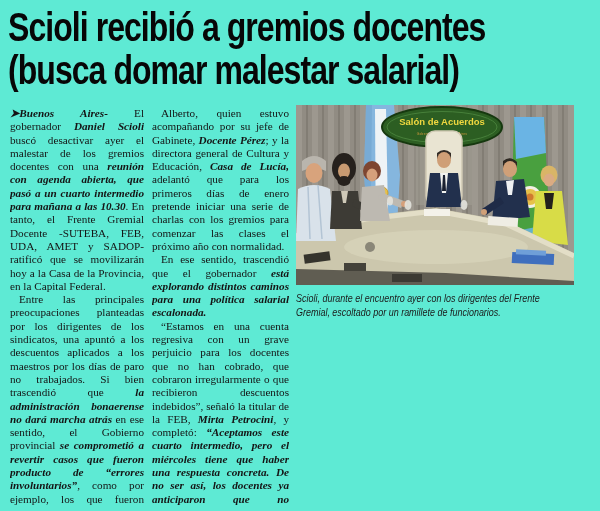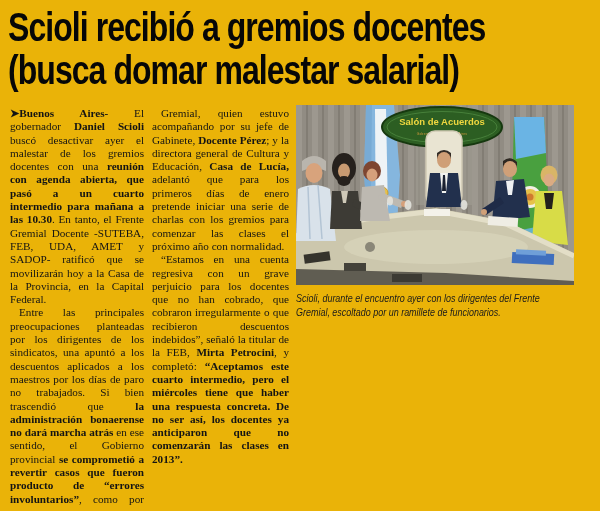--- a/index.html
+++ b/index.html
@@ -1,28 +1,28 @@
 <!DOCTYPE html>
 <html lang="es"><head>
 <meta charset="utf-8">
 <style>
   html,body{margin:0;padding:0;background:#ffffff;}
-  .page{position:relative;width:600px;height:511px;background:#eab308;overflow:hidden;
+  .page{position:relative;width:600px;height:511px;background:#5eead4;overflow:hidden;
         font-family:"Liberation Serif",serif;color:#141414;}
   .headline{position:absolute;left:8px;top:6px;margin:0;
             font-family:"Liberation Sans",sans-serif;font-weight:bold;color:#070707;}
   .hl-line{font-size:41px;line-height:43px;letter-spacing:-1.2px;white-space:nowrap;
            transform:scaleX(0.78);transform-origin:0 0;}
   .col{position:absolute;top:107px;font-size:11.2px;line-height:13.3px;text-align:justify;
        height:399px;overflow:hidden;hyphens:auto;-webkit-hyphens:auto;}
   .col1{left:10px;width:134px;}
   .col2{left:152px;width:137px;}
   .para{margin:0;text-indent:9px;}
   .col1 .para:first-child{text-indent:0;}
-  .para b{font-weight:bold;}
+  .para b{font-weight:bold;font-style:italic;}
   .photo-wrap{position:absolute;left:296px;top:105px;width:278px;margin:0;}
   .photo-svg{display:block;width:278px;height:180px;}
   .caption{margin-top:7px;width:342px;transform:scaleX(0.815);transform-origin:0 0;
            font-family:"Liberation Sans",sans-serif;font-style:italic;
            font-size:11px;line-height:13.5px;color:#1b1b1b;}
 </style>
 </head>
 <body>
 
 <div class="page">
@@ -30,21 +30,22 @@
   <h1 class="headline">
     <div class="hl-line">Scioli recibió a gremios docentes</div>
     <div class="hl-line">(busca domar malestar salarial)</div>
   </h1>
 
   <div class="col col1" lang="es">
       <p class="para"><b>➤Buenos Aires-</b><span> El gobernador </span><b>Daniel Scioli</b><span> buscó desactivar ayer el malestar de los gremios docentes con una </span><b>reunión con agenda abierta, que pasó a un cuarto intermedio para mañana a las 10.30</b><span>. En tanto, el Frente Gremial Docente -SUTEBA, FEB, UDA, AMET y SADOP- ratificó que se movilizarán hoy a la Casa de la Provincia, en la Capital Federal.</span></p>
       <p class="para"><span>Entre las principales preocupaciones planteadas por los dirigentes de los sindicatos, una apuntó a los descuentos aplicados a los maestros por los días de paro no trabajados. Si bien trascendió que </span><b>la administración bonaerense no dará marcha atrás</b><span> en ese sentido, el Gobierno provincial </span><b>se comprometió a revertir casos que fueron producto de “errores involuntarios”</b><span>, como por ejemplo, los que fueron aplicados a maestros con licencia por maternidad o similares.</span></p>
     </div>
   <div class="col col2" lang="es">
-      <p class="para"><span>Gremial, quien estuvo acompañando por su jefe de Gabinete, </span><b>Docente Pérez</b><span>; y la directora general de Cultura y Educación, </span><b>Casa de Lucía,</b><span> adelantó que para los primeros días de enero pretende iniciar una serie de charlas con los gremios para comenzar las clases el próximo año con normalidad.</span></p>
+      <p class="para"><span>Alberto, quien estuvo acompañando por su jefe de Gabinete, </span><b>Docente Pérez</b><span>; y la directora general de Cultura y Educación, </span><b>Casa de Lucía,</b><span> adelantó que para los primeros días de enero pretende iniciar una serie de charlas con los gremios para comenzar las clases el próximo año con normalidad.</span></p>
+      <p class="para"><span>En ese sentido, trascendió que el gobernador </span><b>está explorando distintos caminos para una política salarial escalonada.</b></p>
       <p class="para"><span>“Estamos en una cuenta regresiva con un grave perjuicio para los docentes que no han cobrado, que cobraron irregularmente o que recibieron descuentos indebidos”, señaló la titular de la FEB, </span><b>Mirta Petrocini</b><span>, y completó: </span><b>“Aceptamos este cuarto intermedio, pero el miércoles tiene que haber una respuesta concreta. De no ser así, los docentes ya anticiparon que no comenzarán las clases en 2013”.</b></p>
     </div>
 
   <figure class="photo-wrap">
     <svg class="photo-svg" viewBox="0 0 278 180" xmlns="http://www.w3.org/2000/svg" role="img">
       <defs>
         <pattern id="curtP" patternUnits="userSpaceOnUse" width="16" height="180">
           <rect width="16" height="180" fill="#918c83"></rect>
           <rect x="0" width="6" height="180" fill="#9d988f"></rect>
           <rect x="10" width="2" height="180" fill="#827d74"></rect>

